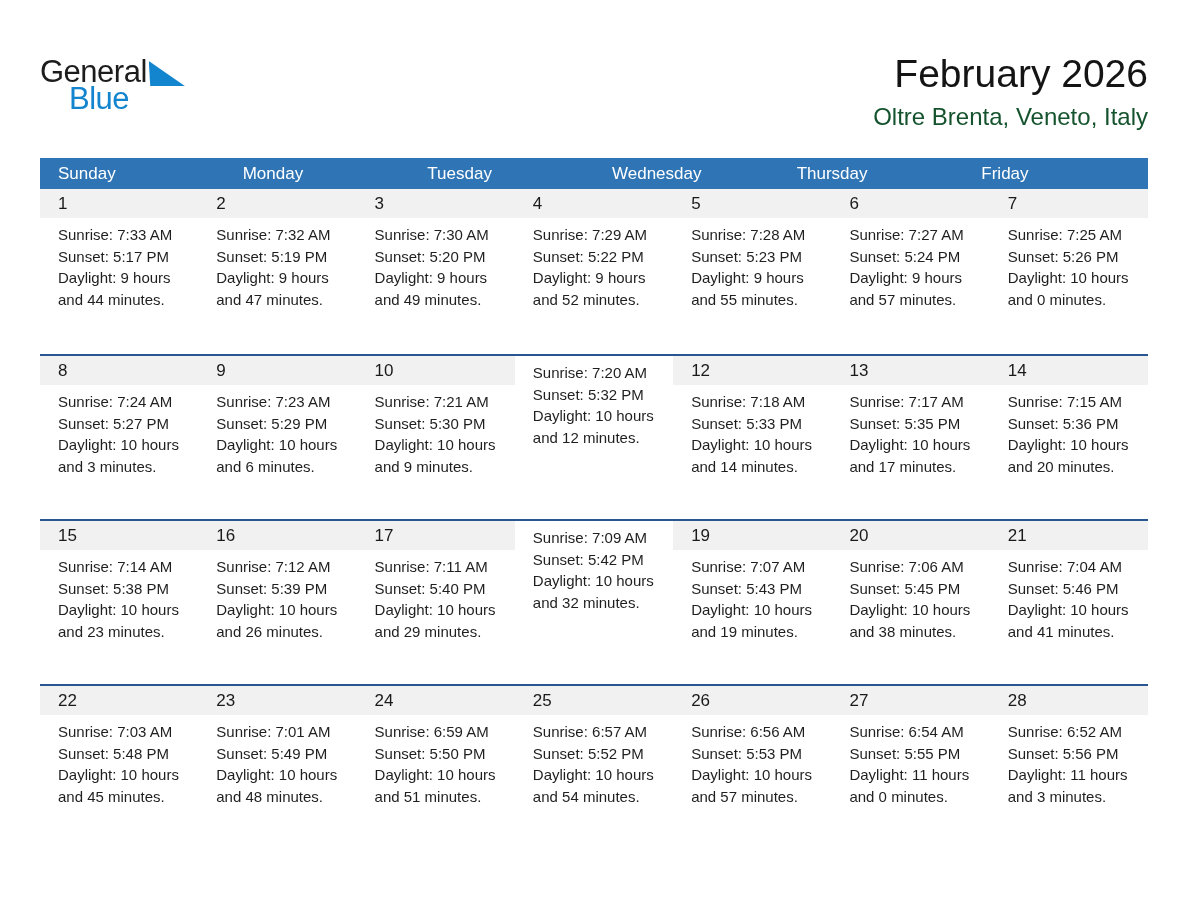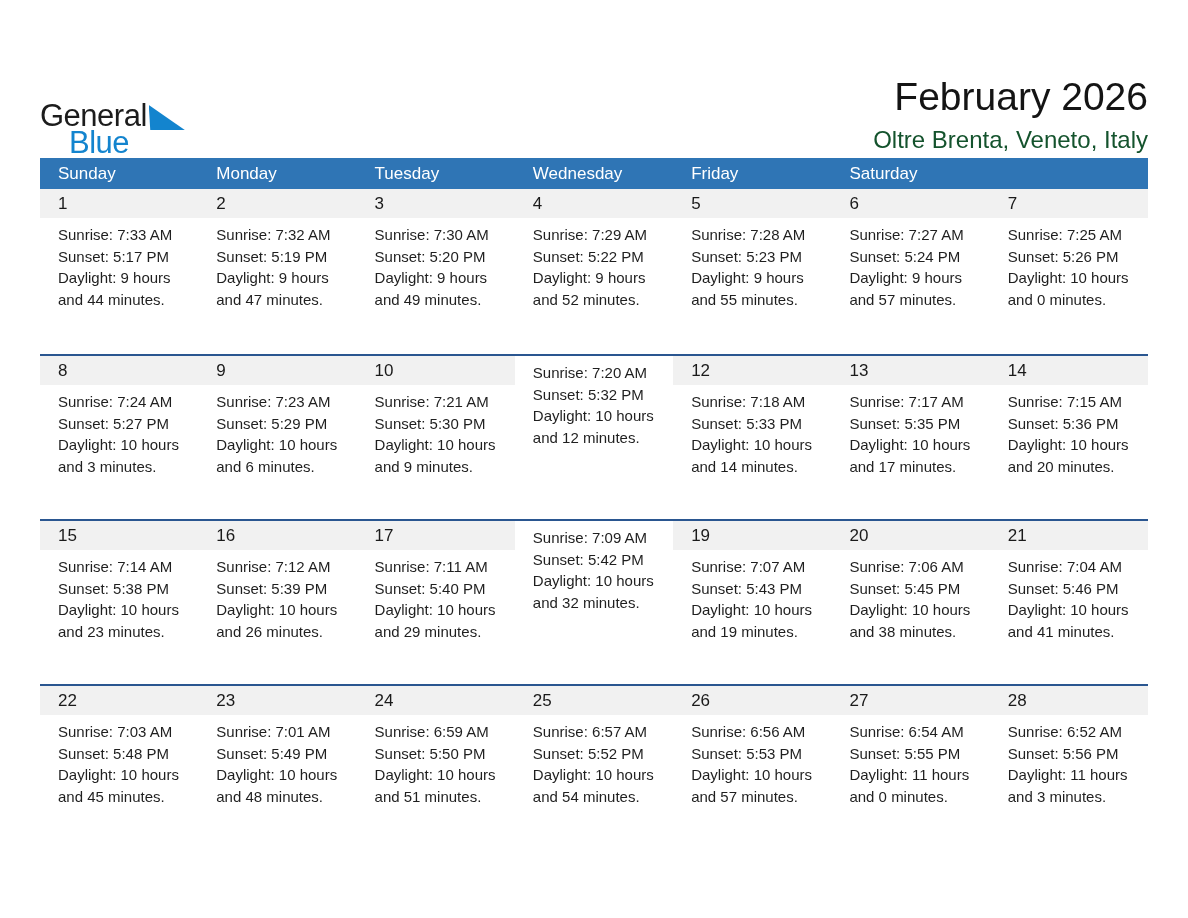--- a/index.html
+++ b/index.html
@@ -13,21 +13,21 @@
   html,body{background:#FFFFFF;}
   body{
     width:1188px;height:918px;
     font-family:"Liberation Sans", sans-serif;
     color:var(--text_dark);
     overflow:hidden;
   }
   .page{width:1188px;height:918px;position:relative;}
   .masthead{
     padding:42px 40px 0 40px;
-    display:flex;justify-content:space-between;align-items:flex-end;
+    display:flex;justify-content:space-between;align-items:flex-start;
     height:158px;
   }
   
   .logo{line-height:1;padding-top:14px;}
   .logo-row1{display:flex;align-items:flex-end;}
   .logo-general{
     font-size:31px;font-weight:500;color:#1C1C1C;letter-spacing:-0.5px;
   }
   .logo-triangle{
     display:inline-block;width:36px;height:25px;
@@ -39,21 +39,21 @@
     font-size:31px;font-weight:500;color:var(--logo_blue);
     letter-spacing:-0.5px;margin-left:29px;margin-top:-4px;
   }
   
   .titles{text-align:right;padding-top:8px;}
   .month-title{font-size:39px;font-weight:400;color:#141414;line-height:1.25;}
   .location{font-size:24px;font-weight:400;color:#14532d;line-height:1.5;}
   
   .calendar{margin:0 40px;}
   .weekday-bar{
-    display:grid;grid-template-columns:repeat(7,1fr);
+    display:grid;grid-template-columns:repeat(6,1fr);
     background:var(--header_bg);height:31px;
   }
   .weekday{
     color:#FFFFFF;font-size:17px;line-height:31px;padding-left:18px;
     font-weight:400;
   }
   .week-row{
     display:grid;grid-template-columns:repeat(7,1fr);
     height:165px;
   }
@@ -85,20 +85,21 @@
       <div class="location">Oltre Brenta, Veneto, Italy</div>
     </div>
   </div>
 
   <div class="calendar">
     <div class="weekday-bar">
       <div class="weekday">Sunday</div>
       <div class="weekday">Monday</div>
       <div class="weekday">Tuesday</div>
       <div class="weekday">Wednesday</div>
+      <div class="weekday">Thursday</div>
       <div class="weekday">Friday</div>
       <div class="weekday">Saturday</div>
     </div>
 
     <div id="weeks-container">
         <div class="week-row">
       <div class="cell">
         <div class="day-num">1</div>
         <div class="cell-lines">
           <div class="line">Sunrise: 7:33 AM</div>

